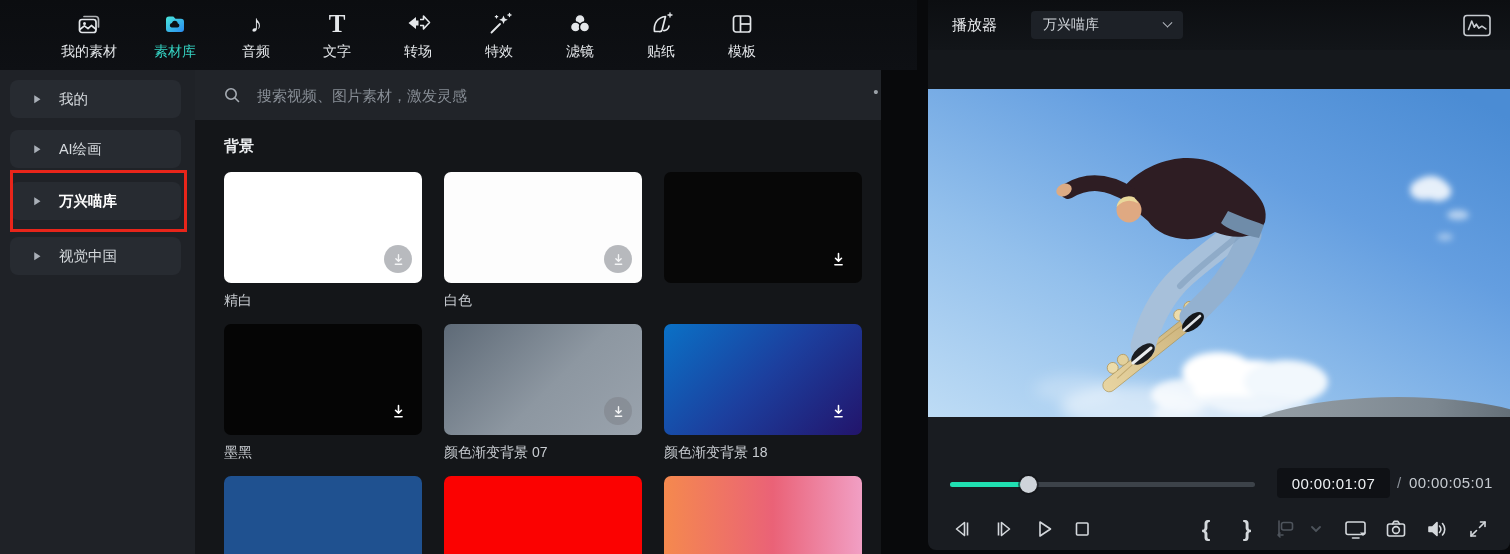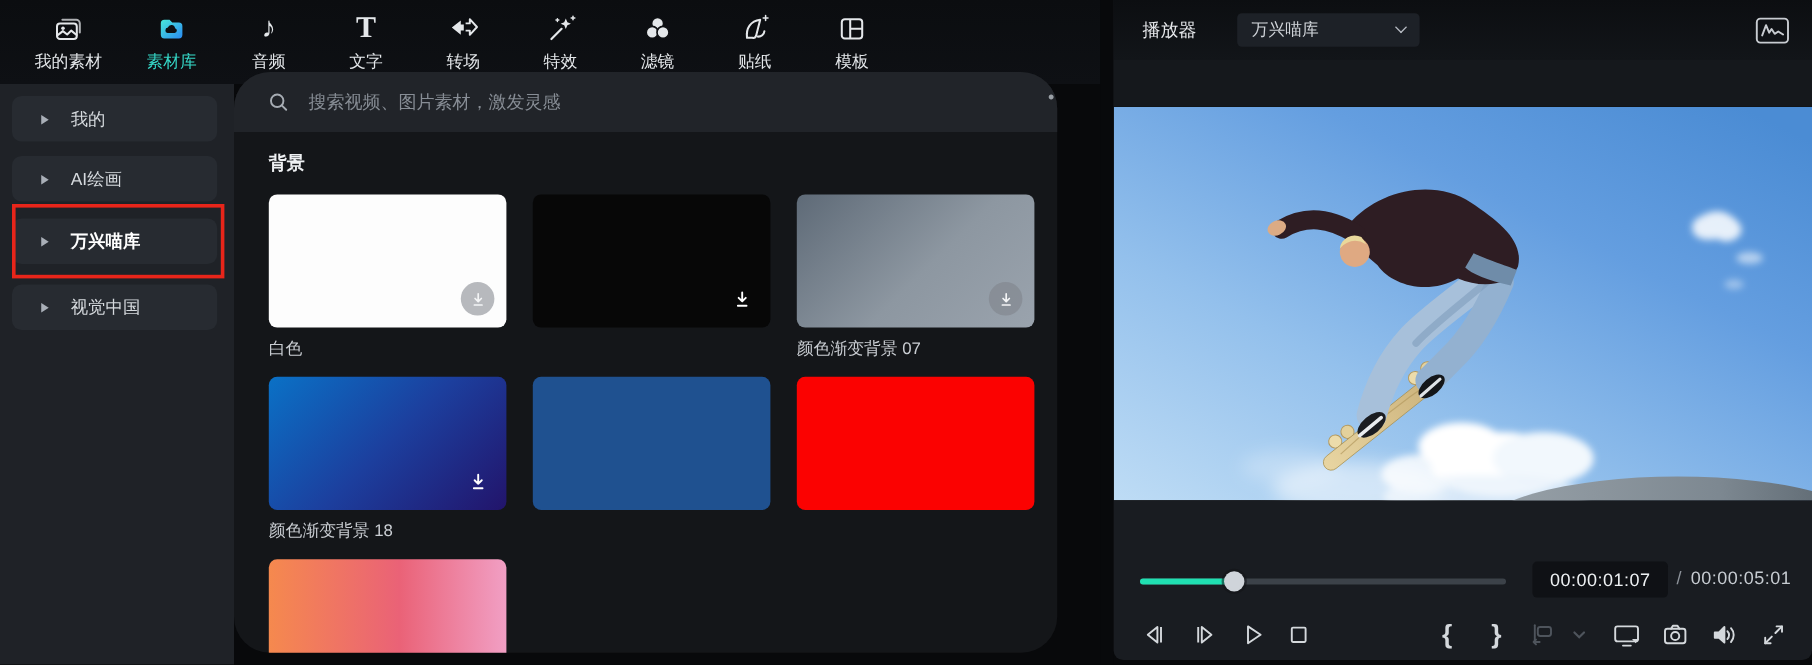--- a/index.html
+++ b/index.html
@@ -9,21 +9,21 @@
     background:#08090b; font-family:"Liberation Sans", sans-serif;
     -webkit-font-smoothing:antialiased;
   }
   
   .topbar{
     position:absolute; left:0; top:0; width:917px; height:70px;
     background:linear-gradient(#0b0d10,#0e1014);
     display:flex; align-items:flex-start; padding:8px 0 0 25px; gap:27px;
   }
   .tab{ width:54px; display:flex; flex-direction:column; align-items:center; gap:3px; cursor:pointer; }
-  .tab.wide{ width:64px; }
+  .tab.wide{ width:64px;margin-left:32px; }
   .tab .ic{ height:32px; display:flex; align-items:center; justify-content:center; }
   .tab .lbl{ font-size:14px; color:#e4e7ea; white-space:nowrap; }
   .tab.active .lbl{ color:#35d6c6; }
   .tab svg{ display:block; }
   .glyph-ic{ font-size:24px; color:#e4e7ea; line-height:30px; }
   .glyph-ic.serif{ font-family:"Liberation Serif", serif; font-size:25px; font-weight:bold; }
 
   
   .sidebar{ position:absolute; left:0; top:70px; width:195px; height:484px; background:#1f2227; }
   .pill{
@@ -32,21 +32,21 @@
   }
   .pill .arrow{ font-size:9px; color:#a9afb7; transform:scale(.9,1.15); }
   .pill .txt{ font-size:14.5px; color:#d6dade; }
   .pill.active .txt{ color:#ffffff; font-weight:bold;text-align:right; }
   .annotation-box{
     position:absolute; left:10px; top:170px; width:177px; height:62px;
     border:3px solid #e8251a; pointer-events:none; z-index:5;
   }
 
   
-  .content{ position:absolute; left:195px; top:60px; width:686px; height:484px; background:#141619; overflow:hidden;border-radius:30px; }
+  .content{ position:absolute; left:195px; top:70px; width:686px; height:484px; background:#141619; overflow:hidden; }
   .search-row{
     position:absolute; left:0; top:0; width:722px; height:50px; background:#212429;
     display:flex; align-items:center; padding:0 22px 0 28px;
   }
   .search-input{
     flex:1; background:transparent; border:none; outline:none; color:#d0d4d9;
     font-size:15px; margin-left:16px; font-family:"Liberation Sans", sans-serif;
   }
   .search-input::placeholder{ color:#878d95; }
   .more-dots{ color:#9aa0a6; font-size:15px; letter-spacing:2px; cursor:pointer; line-height:10px; padding-bottom:6px;}
@@ -242,20 +242,30 @@
         </svg>
       </span>
       <input class="search-input" placeholder="搜索视频、图片素材，激发灵感" style="">
       <span class="more-dots">•••</span>
     </div>
 
     <div class="section-title">背景</div>
 
     <div class="grid">
 
+      <div class="cell">
+        <div class="swatch" style="background:#ffffff">
+          <div class="badge circle">
+            <svg width="15" height="15" viewBox="0 0 16 16" fill="none" stroke="#f4f5f6" stroke-width="1.5" stroke-linecap="round" stroke-linejoin="round">
+              <path d="M8 3 v6.5 M5.2 7.2 L8 10 l2.8-2.8 M4.6 13 h6.8"></path>
+            </svg>
+          </div>
+        </div>
+        <div class="swatch-label">精白</div>
+      </div>
 
       <div class="cell">
         <div class="swatch" style="background:#fdfdfd">
           <div class="badge circle">
             <svg width="15" height="15" viewBox="0 0 16 16" fill="none" stroke="#f4f5f6" stroke-width="1.5" stroke-linecap="round" stroke-linejoin="round">
               <path d="M8 3 v6.5 M5.2 7.2 L8 10 l2.8-2.8 M4.6 13 h6.8"></path>
             </svg>
           </div>
         </div>
         <div class="swatch-label">白色</div>
@@ -264,20 +274,30 @@
       <div class="cell">
         <div class="swatch" style="background:#070707">
           <div class="badge bare">
             <svg width="17" height="17" viewBox="0 0 16 16" fill="none" stroke="#ffffff" stroke-width="1.5" stroke-linecap="round" stroke-linejoin="round">
               <path d="M8 2.5 v7 M5.2 6.8 L8 9.6 l2.8-2.8 M4.6 13 h6.8"></path>
             </svg>
           </div>
         </div>
       </div>
 
+      <div class="cell">
+        <div class="swatch" style="background:#050505">
+          <div class="badge bare">
+            <svg width="17" height="17" viewBox="0 0 16 16" fill="none" stroke="#ffffff" stroke-width="1.5" stroke-linecap="round" stroke-linejoin="round">
+              <path d="M8 2.5 v7 M5.2 6.8 L8 9.6 l2.8-2.8 M4.6 13 h6.8"></path>
+            </svg>
+          </div>
+        </div>
+        <div class="swatch-label">墨黑</div>
+      </div>
 
       <div class="cell">
         <div class="swatch" style="background:linear-gradient(135deg,#5e6a77 0%,#8d97a1 55%,#9aa3ad 100%)">
           <div class="badge circle">
             <svg width="15" height="15" viewBox="0 0 16 16" fill="none" stroke="#f4f5f6" stroke-width="1.5" stroke-linecap="round" stroke-linejoin="round">
               <path d="M8 3 v6.5 M5.2 7.2 L8 10 l2.8-2.8 M4.6 13 h6.8"></path>
             </svg>
           </div>
         </div>
         <div class="swatch-label">颜色渐变背景 07</div>

